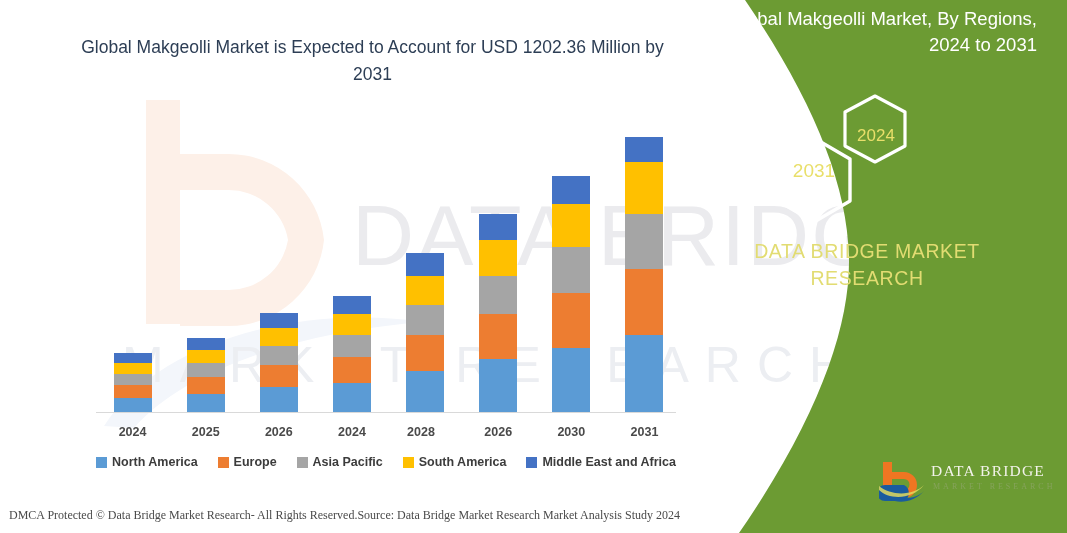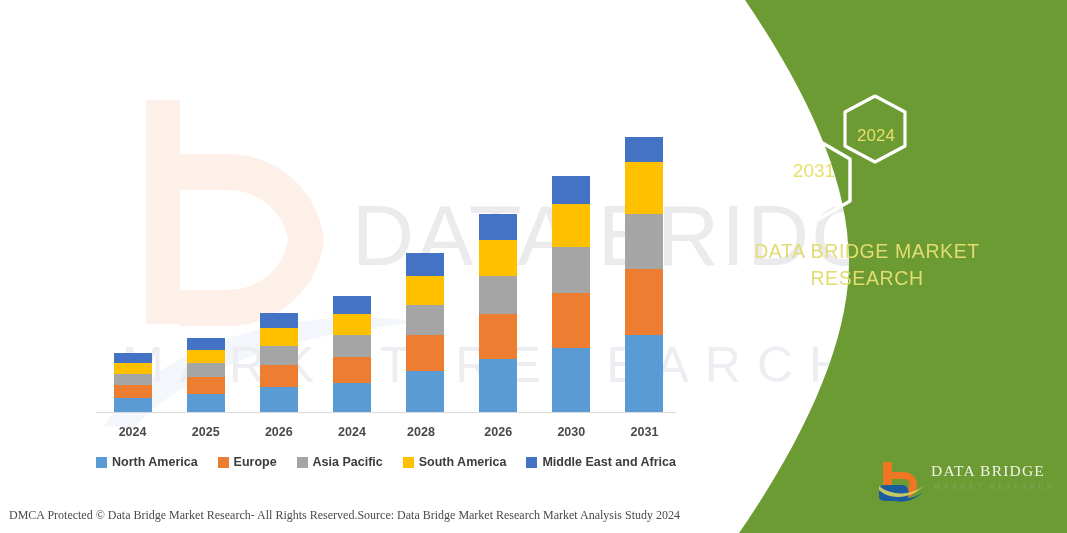--- a/index.html
+++ b/index.html
@@ -241,20 +241,21 @@
       <path d="M18 8 h34 v224 h-34 z" fill="#fdf0e8"></path>
       <path d="M52 62 h48 a96 96 0 0 1 96 86 a96 96 0 0 1 -96 86 h-48 v-36 h48 a60 60 0 0 0 60 -50 a60 60 0 0 0 -60 -50 h-48 z" fill="#fdf0e8"></path>
     </svg>
     <svg class="wm-swoosh" viewBox="0 0 330 130">
       <path d="M4 126 C 60 40, 200 4, 326 22 C 210 30, 88 66, 34 128 z" fill="#f3f6fb"></path>
     </svg>
     <div class="wm-text wm-data">DATA BRIDGE</div>
     <div class="wm-text wm-mr">MARKET RESEARCH</div>
   </div>
 
+  <div class="chart-title">Global Makgeolli Market is Expected to Account for USD 1202.36 Million by 2031</div>
 
   <div class="plot" id="plot">
       <div class="bar" style="left: 17.5625px;">
         <div class="seg" style="background: rgb(68, 114, 196); height: 10px;"></div>
         <div class="seg" style="background: rgb(255, 192, 0); height: 11px;"></div>
         <div class="seg" style="background: rgb(165, 165, 165); height: 11px;"></div>
         <div class="seg" style="background: rgb(237, 125, 49); height: 13px;"></div>
         <div class="seg" style="background: rgb(91, 155, 213); height: 15px;"></div>
       </div>
       <div class="bar" style="left: 90.6875px;">
@@ -345,20 +346,21 @@
   <div class="footer">
     <span>DMCA Protected © Data Bridge Market Research-  All Rights Reserved.</span>
     <span>Source: Data Bridge Market Research  Market Analysis Study 2024</span>
   </div>
 
   <div class="green-panel">
     <svg width="400" height="533" viewBox="0 0 400 533" style="position:absolute;left:0;top:0;">
       <path id="greenShape" d="M78 0 L400 0 L400 533 L72 533 C 150 420, 182 330, 182 262 C 182 186, 146 100, 78 0 Z" fill="#6c9b33"></path>
     </svg>
 
+    <div class="green-title">Global Makgeolli Market, By Regions, 2024 to 2031</div>
 
     <svg class="hexwrap" viewBox="0 0 400 533">
       <polygon points="208,96 238,112 238,146 208,162 178,146 178,112" fill="none" stroke="#ffffff" stroke-width="3.2" stroke-linejoin="round"></polygon>
       <polygon points="147,138 183,159 183,201 147,222 111,201 111,159" fill="none" stroke="#ffffff" stroke-width="3.4" stroke-linejoin="round"></polygon>
     </svg>
     <div class="hex-label hex-2031">2031</div>
     <div class="hex-label hex-2024">2024</div>
 
     <div class="dbmr">DATA BRIDGE MARKET RESEARCH</div>
 

